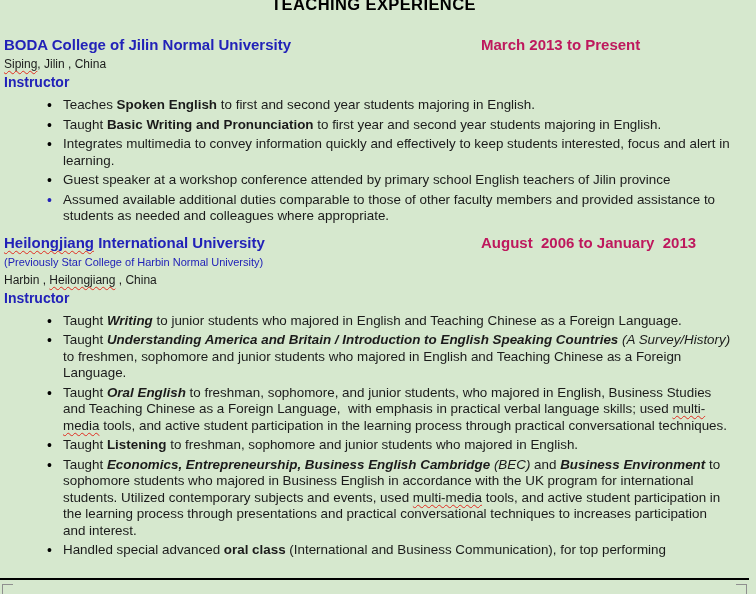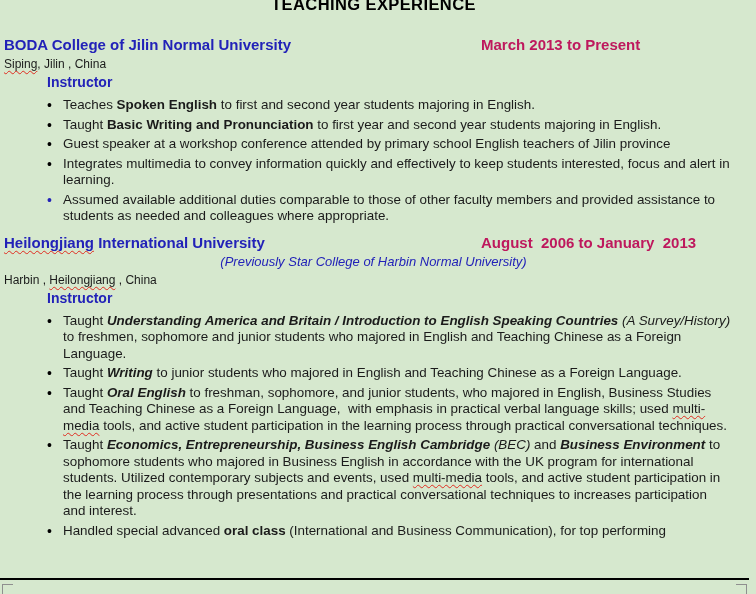--- a/index.html
+++ b/index.html
@@ -20,23 +20,23 @@
     text-align:center;letter-spacing:.4px;margin:-4px 0 0 0;
   }
   .hdr-row{position:relative;line-height:19px;}
   .entry-1 .hdr-row{margin-top:22px;}
   .entry-2 .hdr-row{margin-top:5px;}
   .org{color:var(--blue);font-weight:700;font-size:15px;}
   .dates{
     position:absolute;left:477px;top:0;color:#be185d;font-weight:700;
     font-size:15px;white-space:pre;
   }
-  .subtitle{color:var(--blue);font-style:italic;font-size:13px;line-height:18px;text-align:center;}
+  .subtitle{color:var(--blue);font-size:11px;line-height:18px;}
   .loc{font-size:12px;line-height:18px;color:var(--text);}
-  .role{color:var(--blue);font-weight:700;font-size:14px;line-height:18px;margin-left:43px;}
+  .role{color:var(--blue);font-weight:700;font-size:14px;line-height:18px;}
   ul.duties{list-style:none;margin:6px 0 8px 0;padding:0 12px 0 59px;}
   ul.duties li{position:relative;margin:0 0 3px 0;line-height:16.5px;}
   ul.duties li::before{
     content:"\2022";position:absolute;left:-16px;top:0;
     color:#000;font-size:14px;
   }
   ul.duties li.marker-blue::before{color:var(--blue);}
   .seg-b{font-weight:700;}
   .seg-i{font-style:italic;}
   .seg-sq{
@@ -59,38 +59,39 @@
   <section class="entry entry-1">
     <div class="hdr-row">
       <span class="org"><span>BODA College of Jilin Normal University</span></span>
       <span class="dates">March 2013 to Present</span>
     </div>
     <div class="loc"><span class="seg-sq">Siping</span><span>, Jilin , China</span></div>
     <div class="role">Instructor</div>
     <ul class="duties">
         <li><span>Teaches </span><span class="seg-b">Spoken English</span><span> to first and second year students majoring in English.</span></li>
         <li><span>Taught </span><span class="seg-b">Basic Writing and Pronunciation</span><span> to first year and second year students majoring in English.</span></li>
+        <li><span>Integrates multimedia to convey information quickly and effectively to keep students interested, focus and alert in learning.</span></li>
         <li><span>Guest speaker at a workshop conference attended by primary school English teachers of Jilin province</span></li>
-        <li><span>Integrates multimedia to convey information quickly and effectively to keep students interested, focus and alert in learning.</span></li>
         <li class="marker-blue"><span>Assumed available additional duties comparable to those of other faculty members and provided assistance to students as needed and colleagues where appropriate.</span></li>
       </ul>
   </section>
 
   <section class="entry entry-2">
     <div class="hdr-row">
       <span class="org"><span class="seg-sq">Heilongjiang</span><span> International University</span></span>
       <span class="dates">August&nbsp; 2006 to January&nbsp; 2013</span>
     </div>
     <div class="subtitle">(Previously Star College of Harbin Normal University)</div>
     <div class="loc"><span>Harbin , </span><span class="seg-sq">Heilongjiang</span><span> , China</span></div>
     <div class="role">Instructor</div>
     <ul class="duties">
+        <li><span>Taught </span><span class="seg-b seg-i">Writing</span><span> to junior students who majored in English and Teaching Chinese as a Foreign Language.</span></li>
         <li><span>Taught </span><span class="seg-b seg-i">Understanding America and Britain / Introduction to English Speaking Countries</span><span> </span><span class="seg-i">(A Survey/History)</span><span> to freshmen, sophomore and junior students who majored in English and Teaching Chinese as a Foreign Language.</span></li>
-        <li><span>Taught </span><span class="seg-b seg-i">Writing</span><span> to junior students who majored in English and Teaching Chinese as a Foreign Language.</span></li>
         <li><span>Taught </span><span class="seg-b seg-i">Oral English</span><span> to freshman, sophomore, and junior students, who majored in English, Business Studies and Teaching Chinese as a Foreign Language, &nbsp;with emphasis in practical verbal language skills; used </span><span class="seg-sq">multi-media</span><span> tools, and active student participation in the learning process through practical conversational techniques.</span></li>
+        <li><span>Taught </span><span class="seg-b">Listening</span><span> to freshman, sophomore and junior students who majored in English.</span></li>
         <li><span>Taught </span><span class="seg-b seg-i">Economics, Entrepreneurship, Business English Cambridge</span><span> </span><span class="seg-i">(BEC)</span><span> and </span><span class="seg-b seg-i">Business Environment</span><span> to sophomore students who majored in Business English in accordance with the UK program for international students. Utilized contemporary subjects and events, used </span><span class="seg-sq">multi-media</span><span> tools, and active student participation in the learning process through presentations and practical conversational techniques to increases participation and interest.</span></li>
         <li><span>Handled special advanced </span><span class="seg-b">oral class</span><span> (International and Business Communication), for top performing</span></li>
       </ul>
   </section>
 
   <div class="bottom-line"></div>
   <div class="corner corner-left"></div>
   <div class="corner corner-right"></div>
 
 </div>

